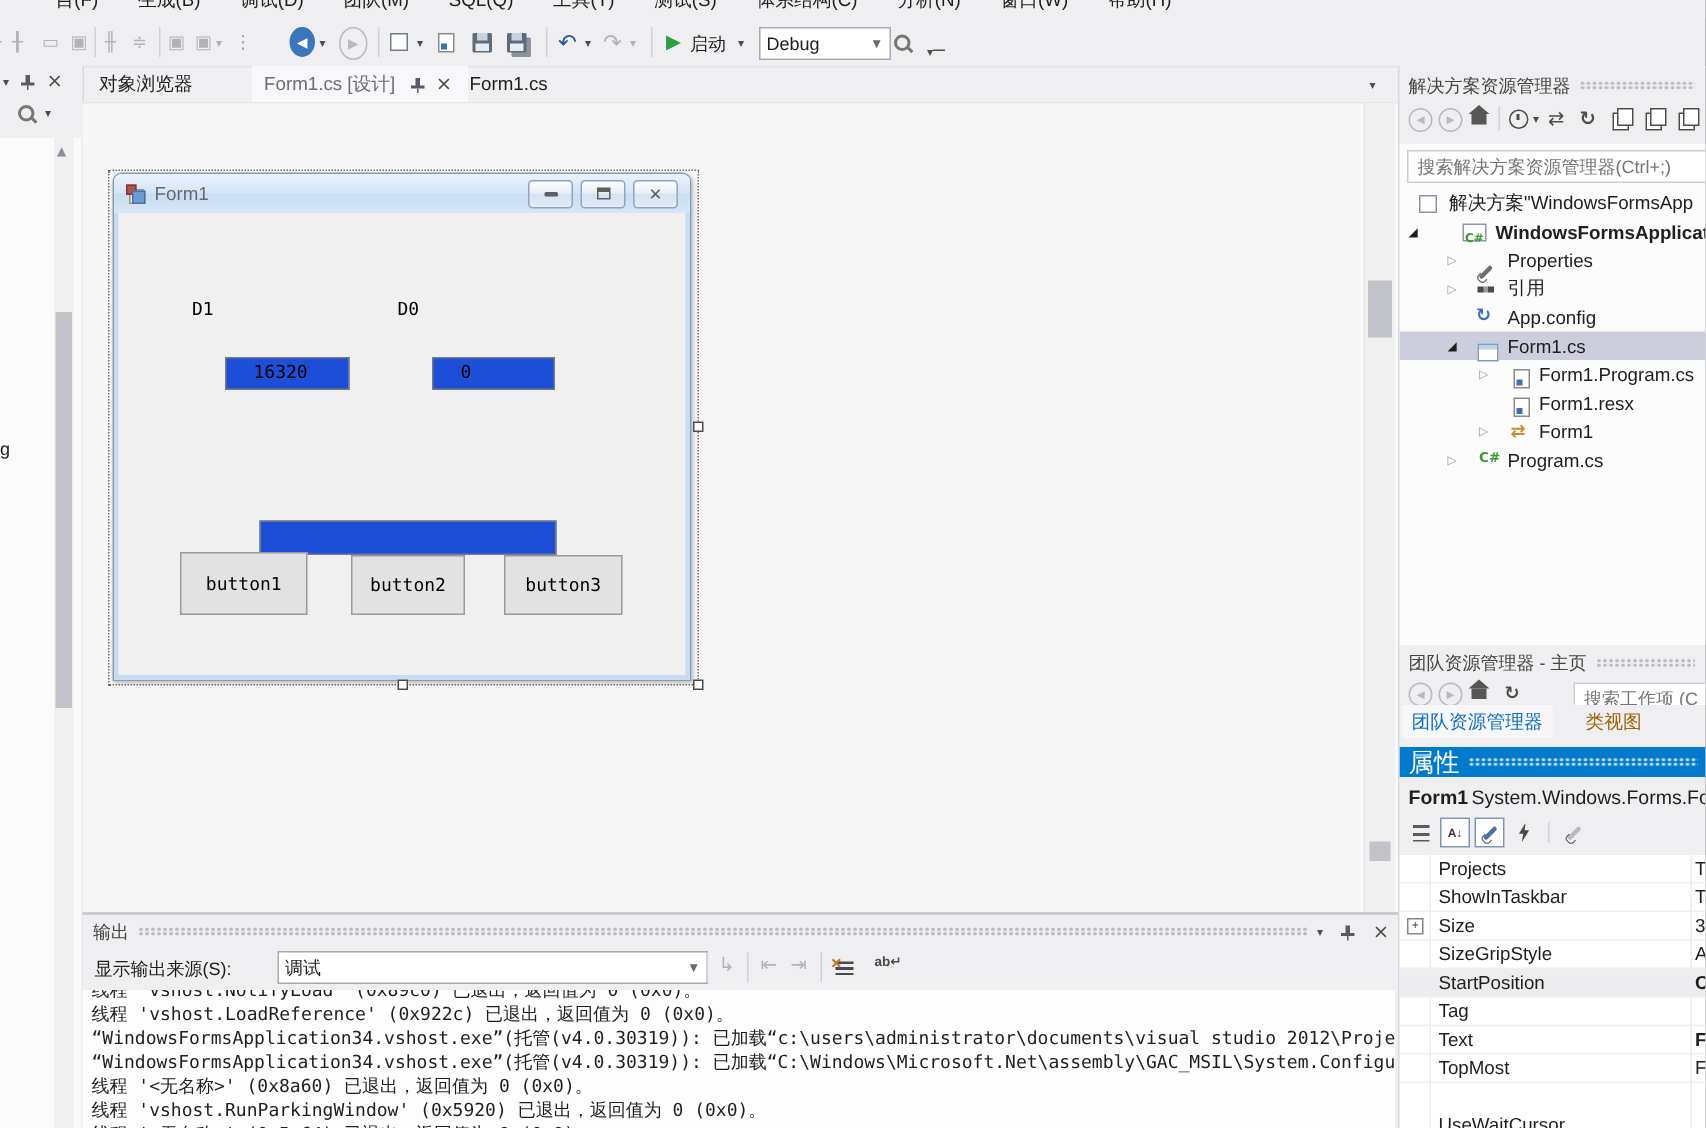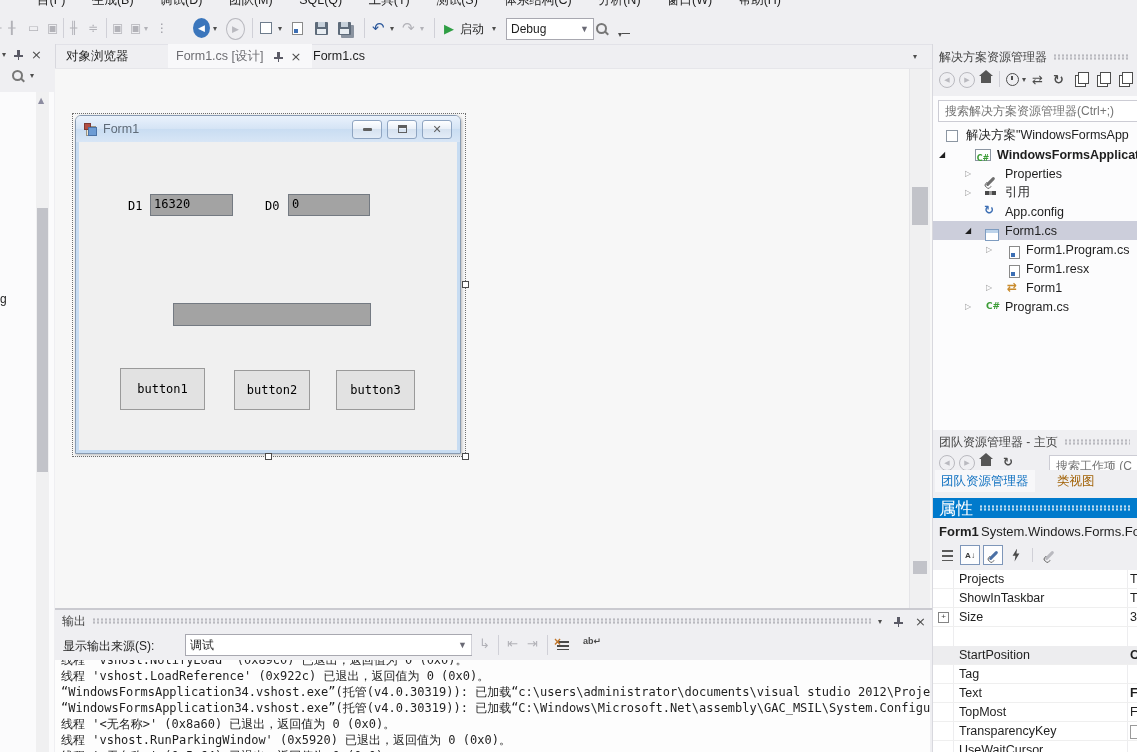--- a/index.html
+++ b/index.html
@@ -57,21 +57,21 @@
   #formtitle{height:26px;border-radius:5px 5px 0 0;background:linear-gradient(#EAF2FC,#D5E4F5 48%,#C9DDF2 52%,#D8E6F6);display:flex;align-items:center;padding:0 8px;}
   #formtitle .ttl{color:#5F6B78;font-size:12.5px;margin-left:6px;}
   .fbtn{width:28px;height:17px;border:1px solid #8FA5C2;border-radius:3px;background:linear-gradient(#FDFEFF,#EAF0F8 45%,#D6E2F0 50%,#E3ECF7);
         display:flex;align-items:center;justify-content:center;margin-left:5px;}
   .fico{width:13px;height:13px;position:relative;display:inline-block;}
   .fico .a{position:absolute;left:0;top:0;width:5px;height:5px;background:#B34F44;border:1px solid #7E3A33;}
   .fico .b{position:absolute;right:0;bottom:0;width:7px;height:7px;background:#6D9CD4;border:1px solid #4A72A5;}
   .fico .c{position:absolute;left:2px;top:3px;width:8px;height:8px;background:#EDE5D2;border:1px solid #9A9384;}
   #formbody{position:absolute;left:0;right:0;top:26px;bottom:0;background:#F0F0F0;border:3px solid #C7DCF2;border-top:none;}
   .ctl{position:absolute;font-family:"DejaVu Sans Mono",monospace;font-size:12px;color:#000;}
-  .tbx{background:#a3a3a3;border:1px solid #747A82;padding:2px 3px;box-sizing:border-box;}
+  .tbx{background:#1d4ed8;border:1px solid #747A82;padding:2px 18px;box-sizing:border-box;margin-top:44px;}
   .wbtn{background:#E2E2E2;border:1px solid #9A9A9A;display:flex;align-items:center;justify-content:center;box-sizing:border-box;}
   .handle{position:absolute;width:7px;height:7px;background:#FFF;border:1px solid #4A4A4A;box-sizing:border-box;}
   
   #output{position:absolute;left:55px;top:608px;width:877px;height:144px;background:#EFEFF2;border-top:2px solid #CACAD0;}
   #outcontent{position:absolute;left:0;top:50px;right:2px;bottom:0;background:#FDFDFD;overflow:hidden;}
   #outcontent pre{margin:-8px 0 0 6px;font-family:"DejaVu Sans Mono",monospace;font-size:12px;line-height:16px;color:#1E1E1E;}
   .obar{width:12px;height:9px;background:repeating-linear-gradient(#4A4A4A 0 2px,transparent 2px 4px);position:relative;display:inline-block;}
   .obar:after{content:"×";position:absolute;left:-3px;top:-6px;color:#C27629;font-weight:bold;font-size:12px;}
   
   #right{position:absolute;left:932px;top:44px;width:205px;height:708px;background:#EFEFF2;border-left:1px solid #D8D8DE;overflow:hidden;}
@@ -424,41 +424,40 @@
         </div>
       <div class="prow" style="top:19px">
           <span class="pname">ShowInTaskbar</span>
           <span class="pval">T</span>
         </div>
       <div class="prow" style="top:38px">
           <span class="expander">+</span>
           <span class="pname">Size</span>
           <span class="pval">3</span>
         </div>
+      <div class="prow" style="top:57px">
+          <span class="pname">SizeGripStyle</span>
+          <span class="pval">A</span>
+        </div>
       <div class="prow" style="top:76px;background:#EDEDEF">
           <span class="pname">StartPosition</span>
           <span class="pval bold">C</span>
         </div>
       <div class="prow" style="top:95px">
           <span class="pname">Tag</span>
           <span class="pval"></span>
         </div>
       <div class="prow" style="top:114px">
           <span class="pname">Text</span>
           <span class="pval bold">F</span>
         </div>
       <div class="prow" style="top:133px">
           <span class="pname">TopMost</span>
           <span class="pval">F</span>
         </div>
-      <div class="prow" style="top:152px">
-          <span class="pname">TransparencyKey</span>
-          <span class="pval"></span>
-          <span style="position:absolute;left:197px;top:3px;width:12px;height:12px;border:1px solid #9A9A9A;background:#fff"></span>
-        </div>
       <div class="prow" style="top:171px">
           <span class="pname">UseWaitCursor</span>
           <span class="pval"></span>
         </div>
     </div>
   </div>
 
 </div>
 
 </body></html>

